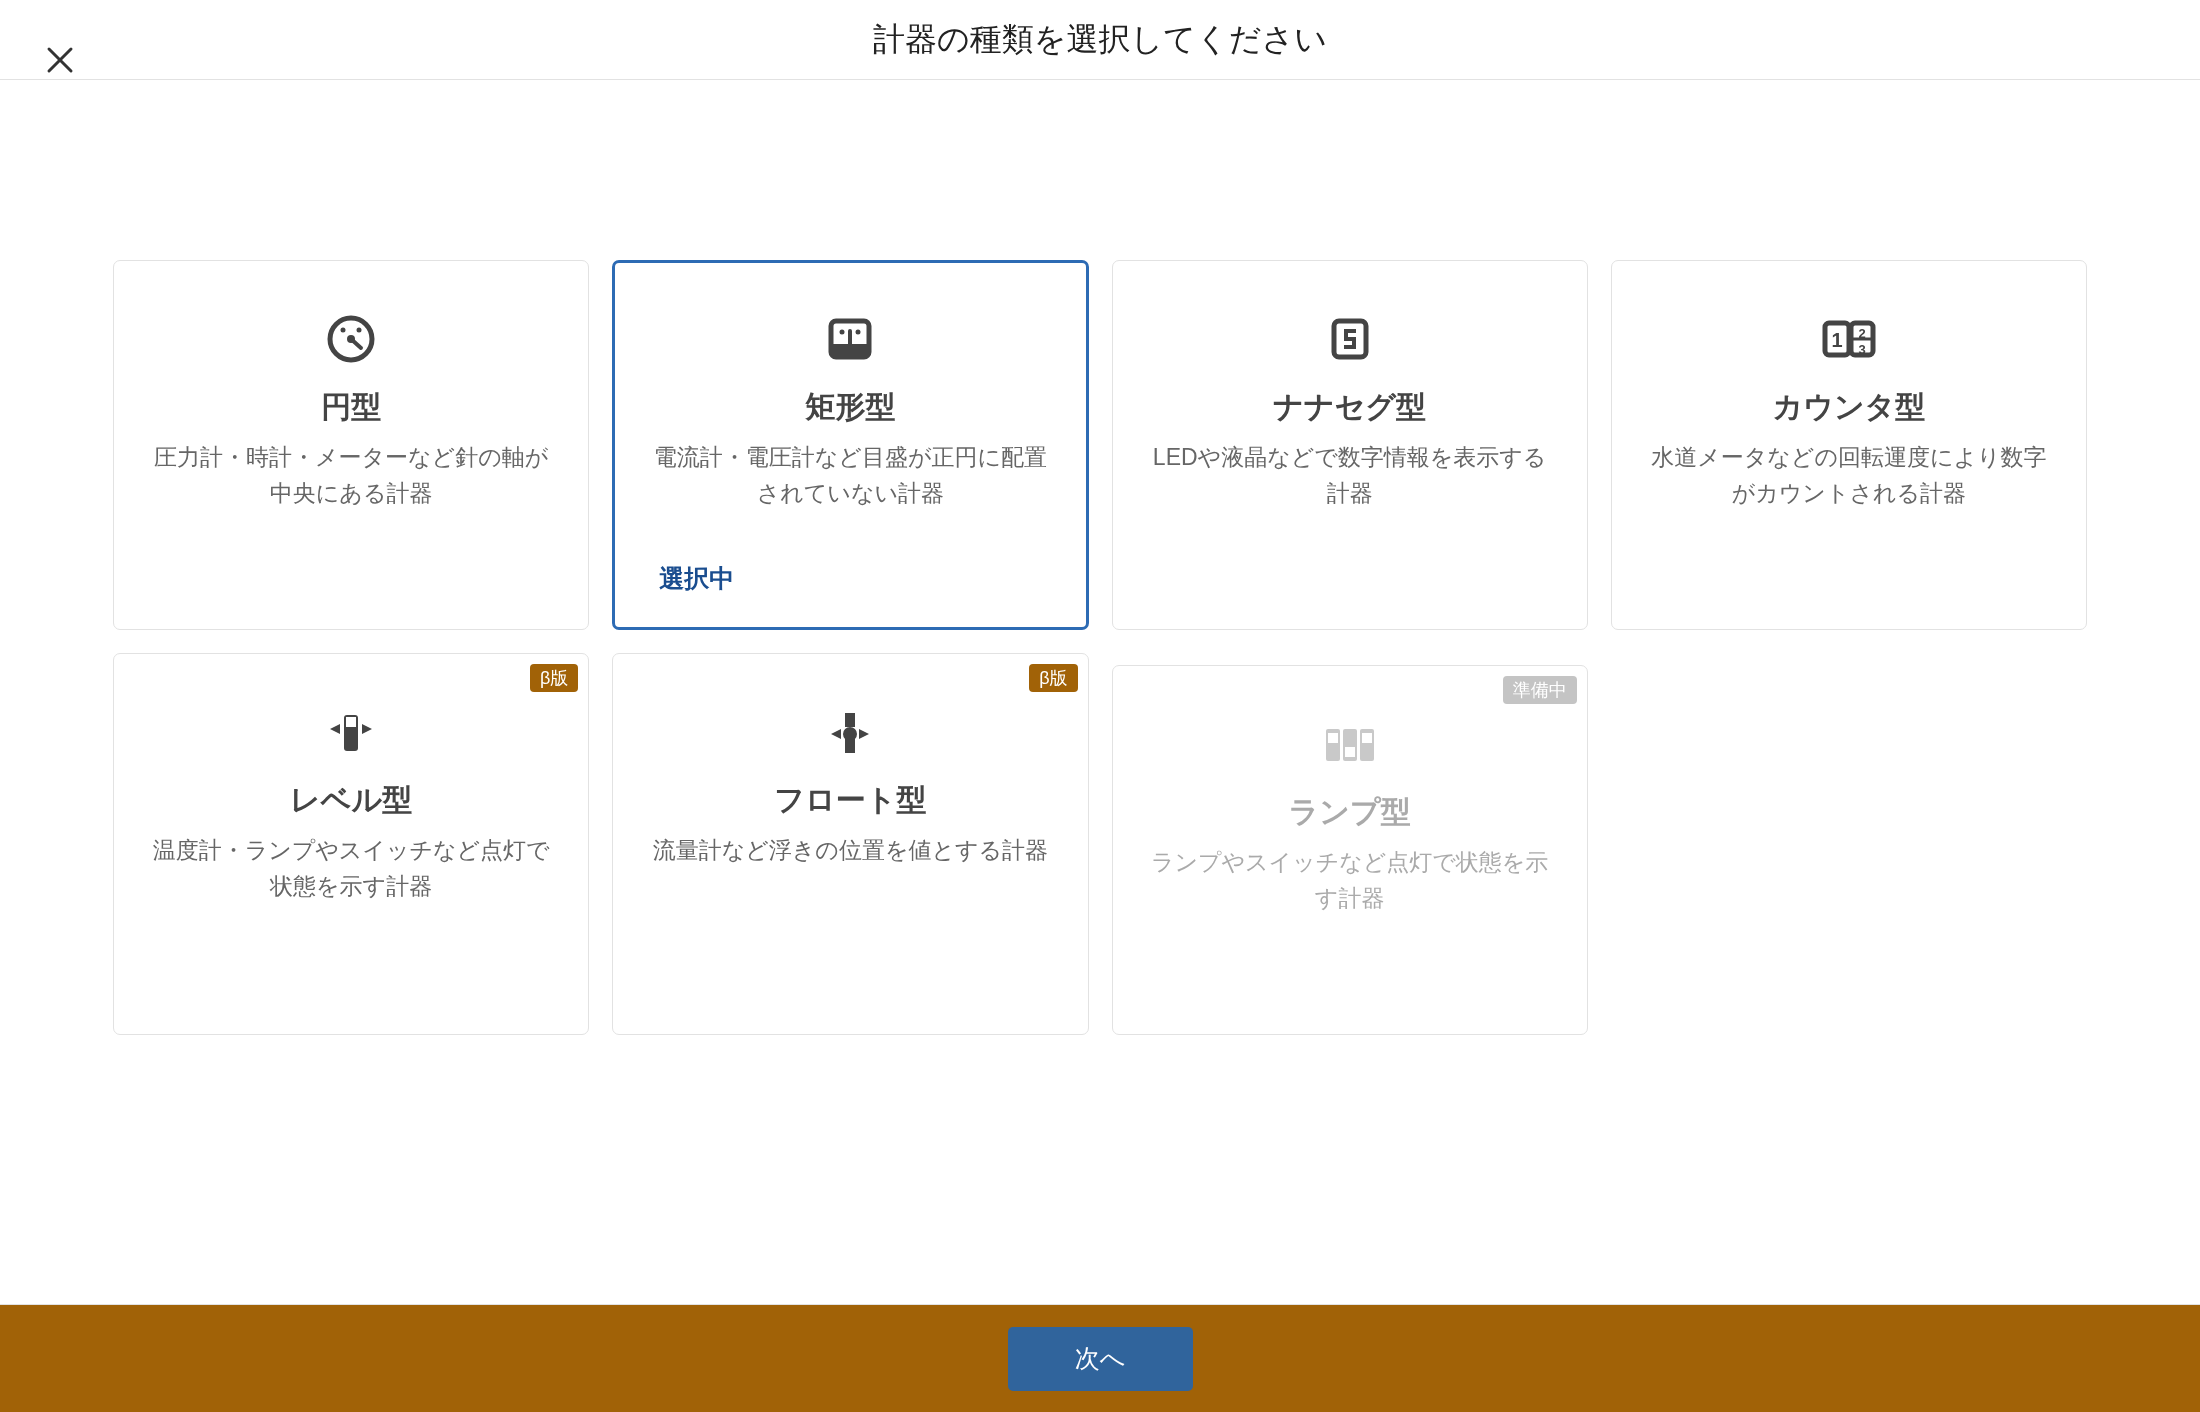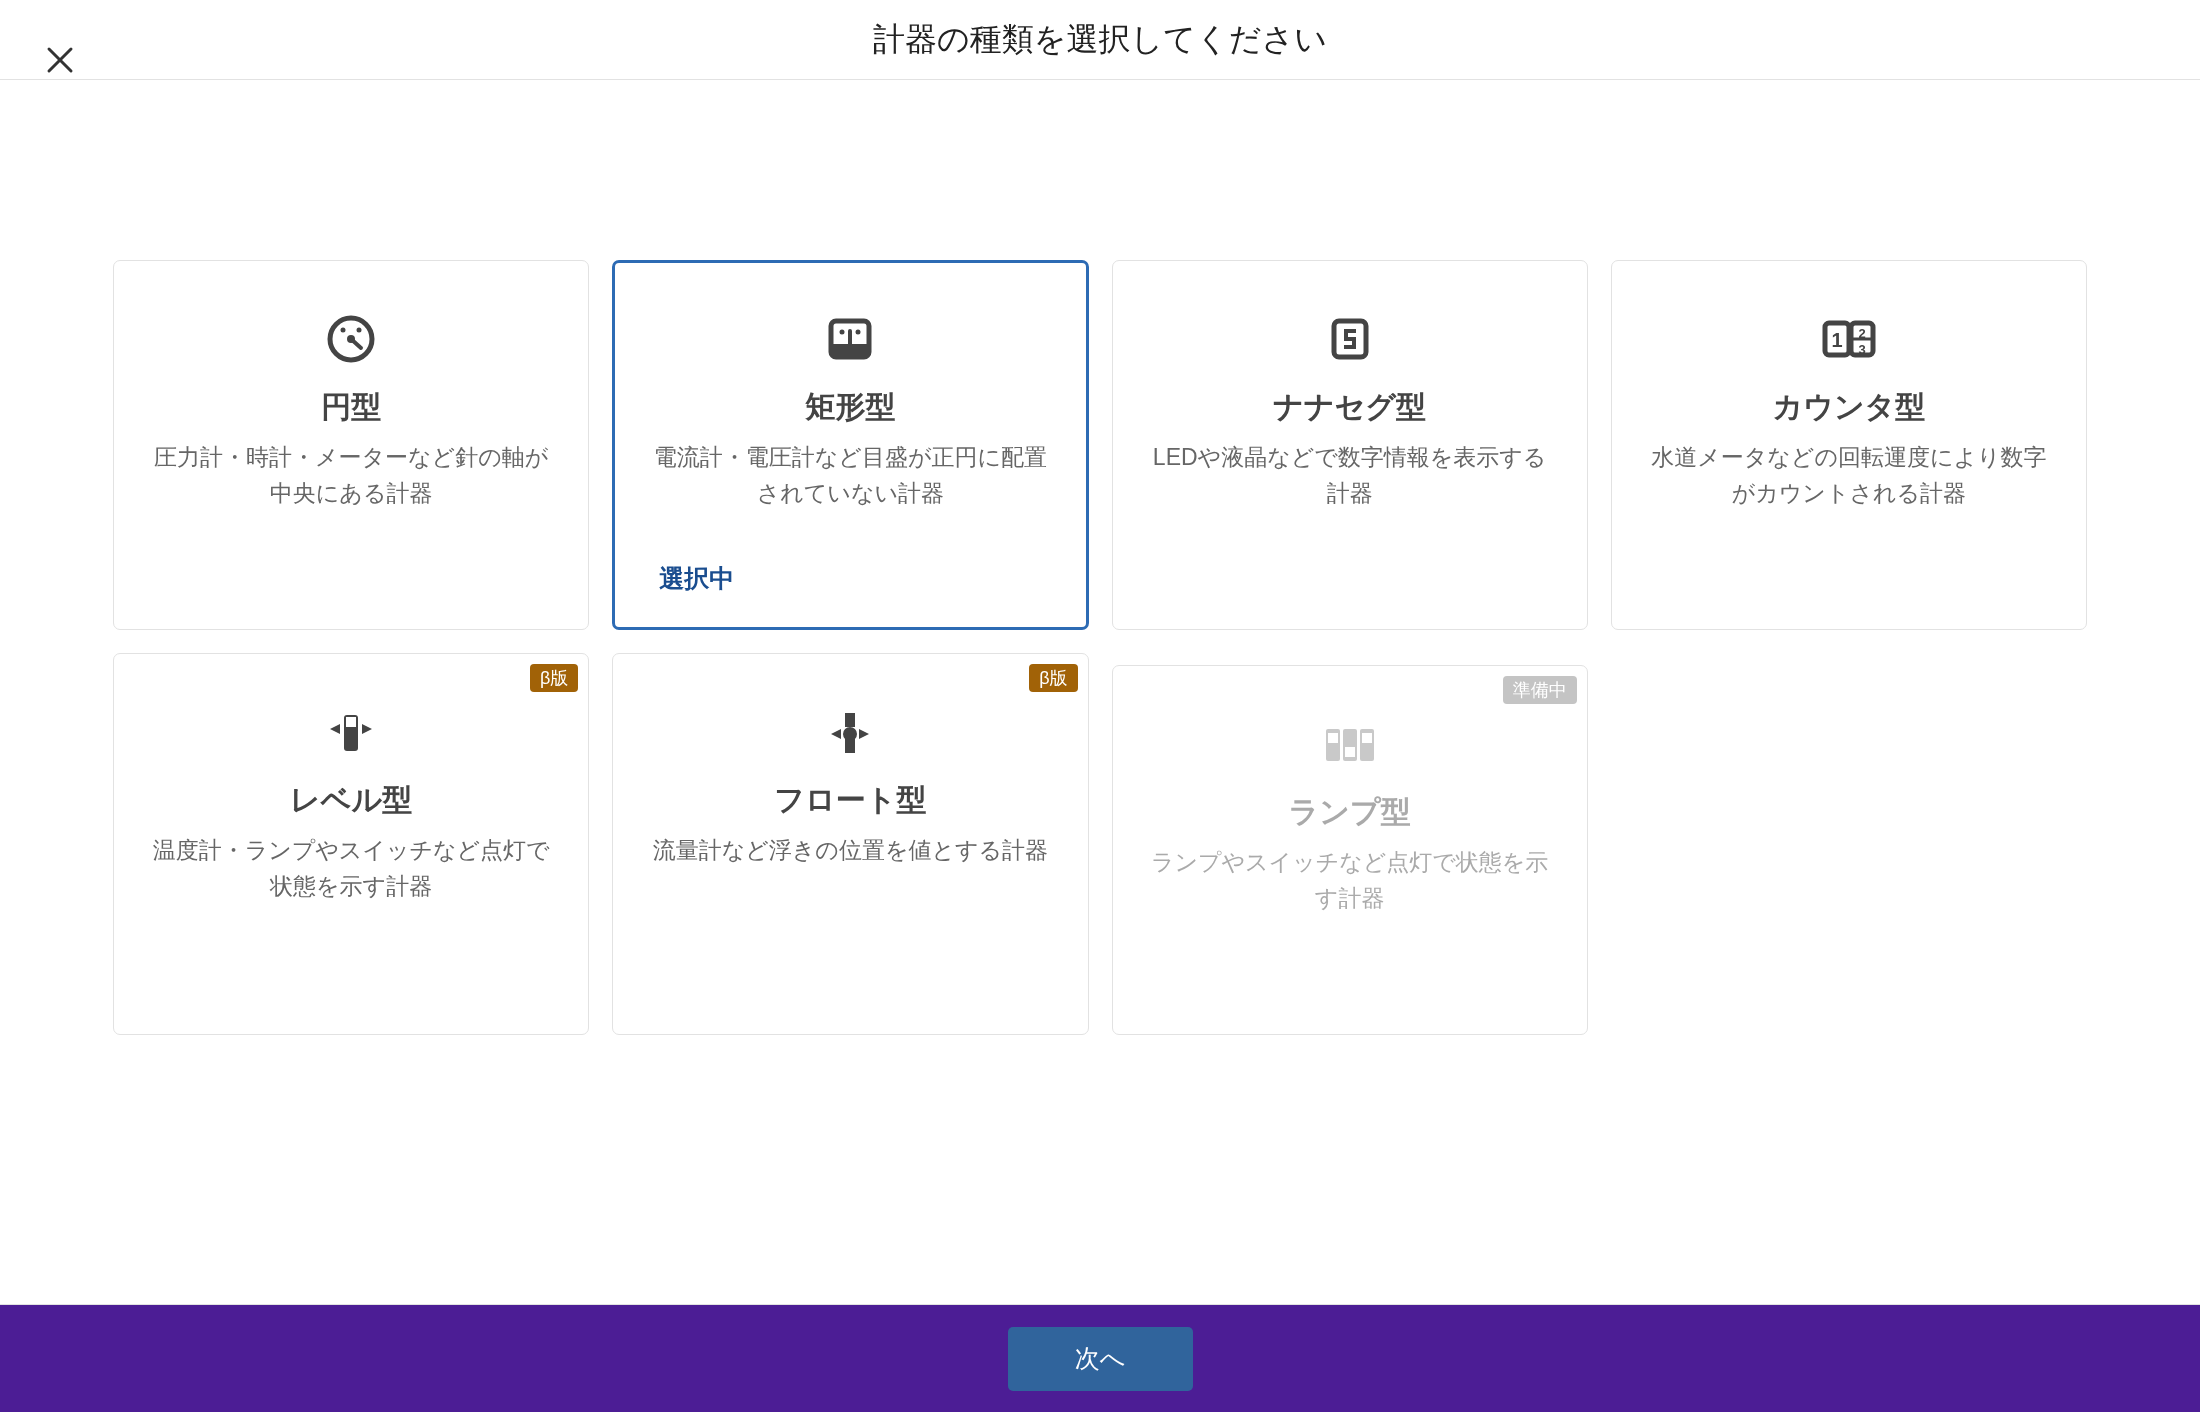--- a/index.html
+++ b/index.html
@@ -113,21 +113,21 @@
   .footer {
     position: absolute;
     bottom: 0;
     left: 0;
     right: 0;
     height: 108px;
     border-top: 1px solid #e2e2e2;
     display: flex;
     align-items: center;
     justify-content: center;
-    background: #4c1d95;
+    background: #a16207;
   }
   .next-btn {
     background: #30649c;
     color: #fff;
     border: none;
     border-radius: 5px;
     width: 185px;
     height: 64px;
     font-size: 25px;
     font-weight: 500;

